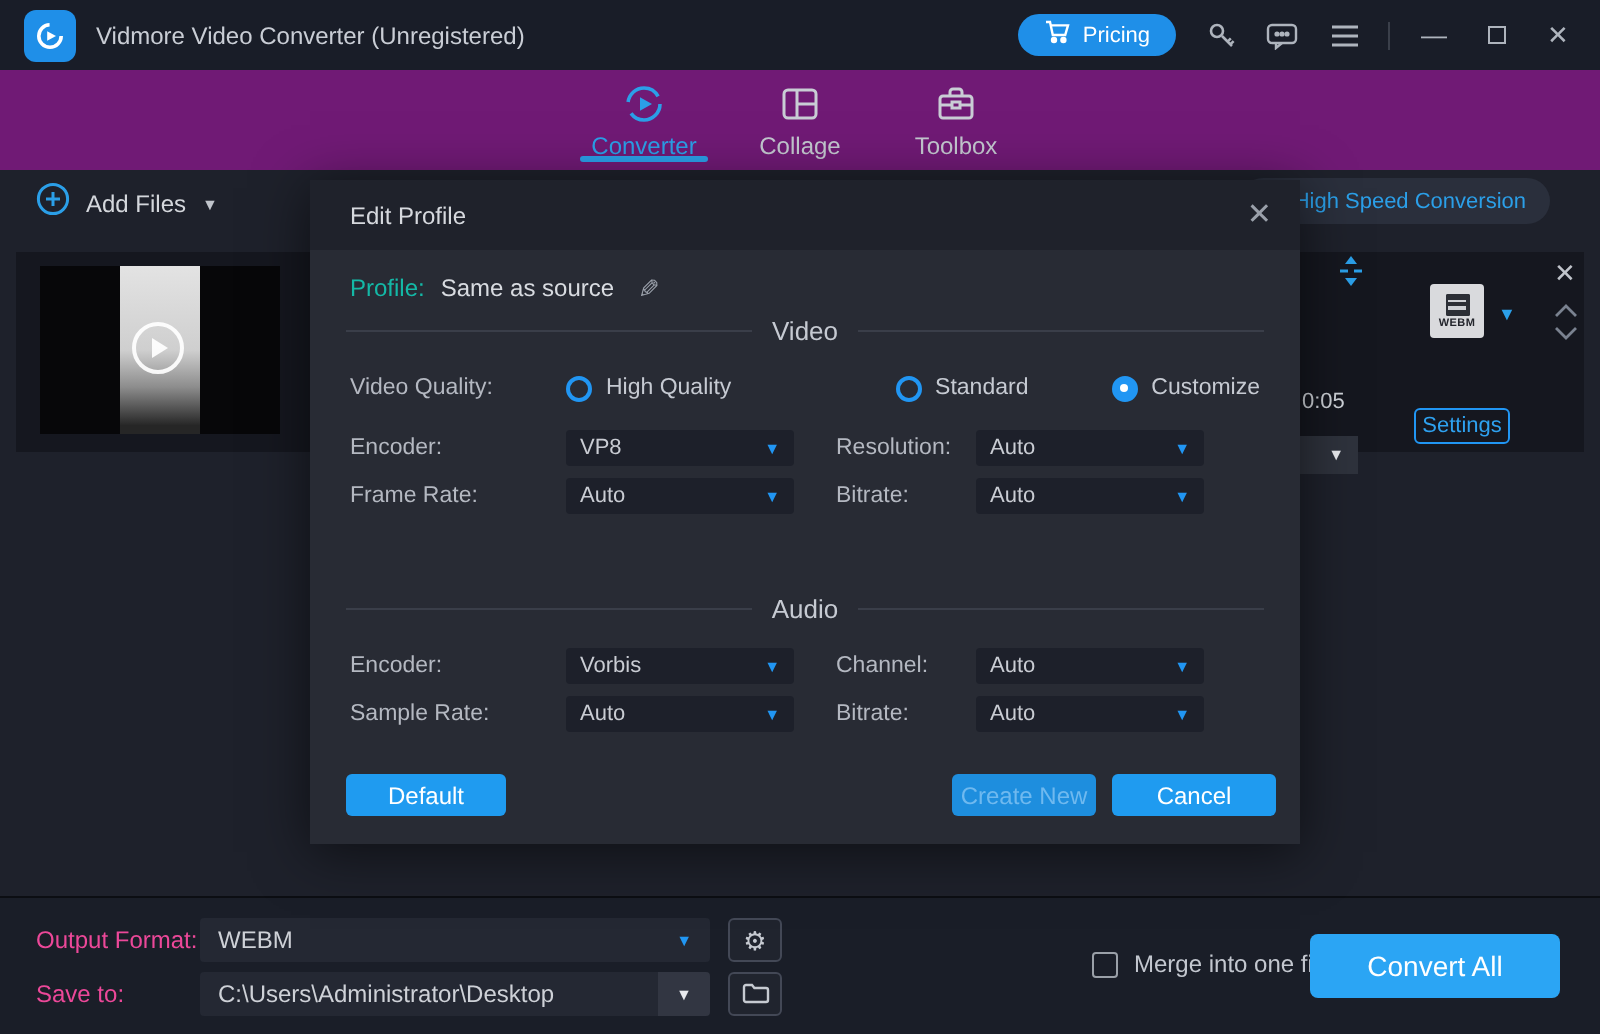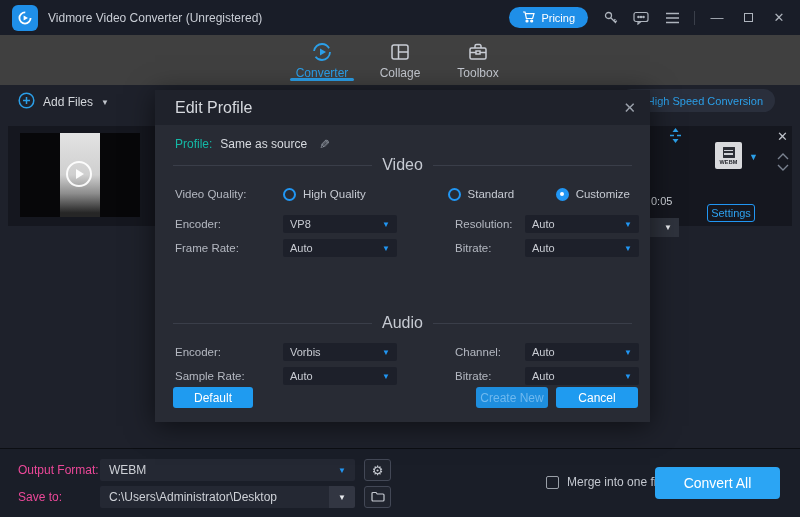--- a/index.html
+++ b/index.html
@@ -16,21 +16,21 @@
   .tb-right { margin-left:auto; display:flex; align-items:center; gap:13px; }
   .pricing { display:flex; align-items:center; gap:6px; height:21px; padding:0 13px; border:none;
              border-radius:11px; background:#1f8fe8; color:#fff; font-size:11px; cursor:pointer;
              font-family:"Liberation Sans", sans-serif; }
   .tb-ico { width:18px; height:18px; display:flex; align-items:center; justify-content:center;
             color:#aeb4bd; font-size:13px; cursor:pointer; }
   .tb-sep { width:1px; height:14px; background:#3a3f4a; }
   .max-box { width:9px; height:9px; border:1px solid #aeb4bd; display:inline-block; }
 
   
-  .nav { position:absolute; top:35px; left:0; width:800px; height:50px; background:#404040;
+  .nav { position:absolute; top:35px; left:0; width:800px; height:50px; background:#701a75;
          display:flex; justify-content:center; gap:8px; z-index:30; }
   .tab { width:70px; height:50px; position:relative; display:flex; flex-direction:column;
          align-items:center; justify-content:center; gap:3px; cursor:pointer; }
   .tab .tab-label { font-size:12px; color:#c3c7cf; }
   .tab.active .tab-label { color:#2b9fe8; }
   .tab.active::after { content:""; position:absolute; bottom:4px; left:3px; right:3px; height:3px;
                        background:#2b9fe8; border-radius:2px; }
   .tab svg { display:block; }
 
   
@@ -68,34 +68,34 @@
   .fmt-text { font-size:5.5px; font-weight:bold; color:#23252c; letter-spacing:.2px; }
   .fmt-caret { position:absolute; left:741px; top:26px; font-size:9px; color:#2b9fe8; cursor:pointer; }
   .settings-btn { position:absolute; left:699px; top:53px; width:48px; height:18px; border:1px solid #2196f3;
                   border-radius:3px; background:transparent; color:#2ea1ef; font-size:11px; cursor:pointer;
                   font-family:"Liberation Sans", sans-serif;margin-top:25px; }
 
   
   .dialog { position:absolute; left:155px; top:90px; width:495px; height:332px; background:#282b34;
             z-index:50; box-shadow:0 4px 26px rgba(0,0,0,.55); }
   .dlg-header { height:35px; background:#1f222b; display:flex; align-items:center; padding:0 14px 0 20px; }
-  .dlg-title { font-size:16px; color:#d6d9de; }
+  .dlg-title { font-size:12px; color:#d6d9de; }
   .dlg-close { margin-left:auto; color:#9aa0aa; font-size:15px; cursor:pointer; line-height:1; }
   .profile-row { display:flex; align-items:center; gap:6px; padding:0 20px; margin-top:10px; height:18px; }
   .profile-label { font-size:12px; color:#14b8a6; }
   .profile-value { font-size:12px; color:#d8dbe0; margin-left:2px; }
   .pencil { color:#9aa0aa; font-size:13px; margin-left:6px; cursor:pointer; transform:scaleX(-1); display:inline-block; }
   .section { display:flex; align-items:center; padding:0 18px; margin-top:5px; height:14px; }
-  .section.audio { margin-top:59px; }
+  .section.audio { margin-top:40px; }
   .section .line { flex:1; height:1px; background:#3a3e49; }
-  .section .sec-text { padding:0 10px; font-size:16px; color:#c6cad2; }
+  .section .sec-text { padding:0 10px; font-size:13px; color:#c6cad2; }
   .field-row { display:flex; align-items:center; padding:0 20px; margin-top:6px; height:18px; }
   .field-row.first { margin-top:13px; }
   .fr-label { width:108px; font-size:11.5px; color:#b4b8c1; flex:0 0 auto; }
-  .fr-label2 { width:70px; margin-left:58px; font-size:11.5px; color:#b4b8c1; flex:0 0 auto; }
+  .fr-label2 { width:70px; margin-left:21px; font-size:11.5px; color:#b4b8c1; flex:0 0 auto; }
   .dd { width:114px; height:18px; background:#1d202a; border-radius:2px; display:flex; align-items:center;
         padding:0 7px; cursor:pointer; flex:0 0 auto; }
   .dd-text { flex:1; font-size:11px; color:#c9ccd3; }
   .dd .caret { color:#2196f3; font-size:8px; }
   .quality-row { display:flex; align-items:center; padding:0 20px; margin-top:14px; height:16px; }
   .q-item { display:flex; align-items:center; gap:7px; cursor:pointer; }
   .q-item:nth-child(2) { width:175px; } .q-item:nth-child(3) { width:115px; }
   .radio-dot { width:13px; height:13px; border:2px solid #2196f3; border-radius:50%; position:relative; flex:0 0 auto; }
   .radio-dot.selected { background:#2196f3; }
   .radio-dot.selected::after { content:""; position:absolute; left:50%; top:50%; width:4px; height:4px;

